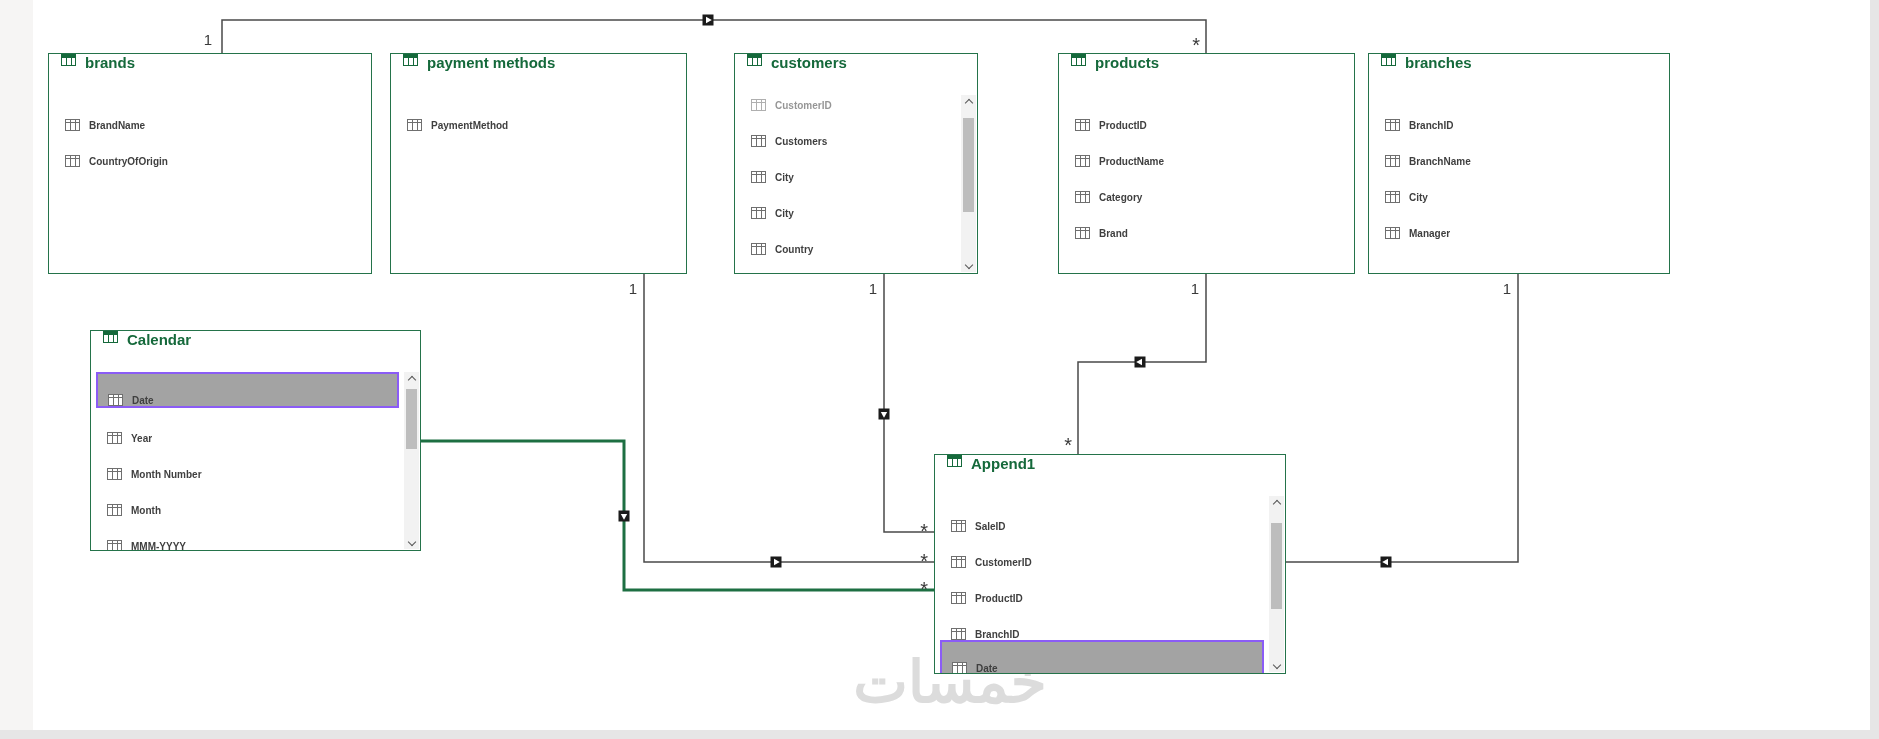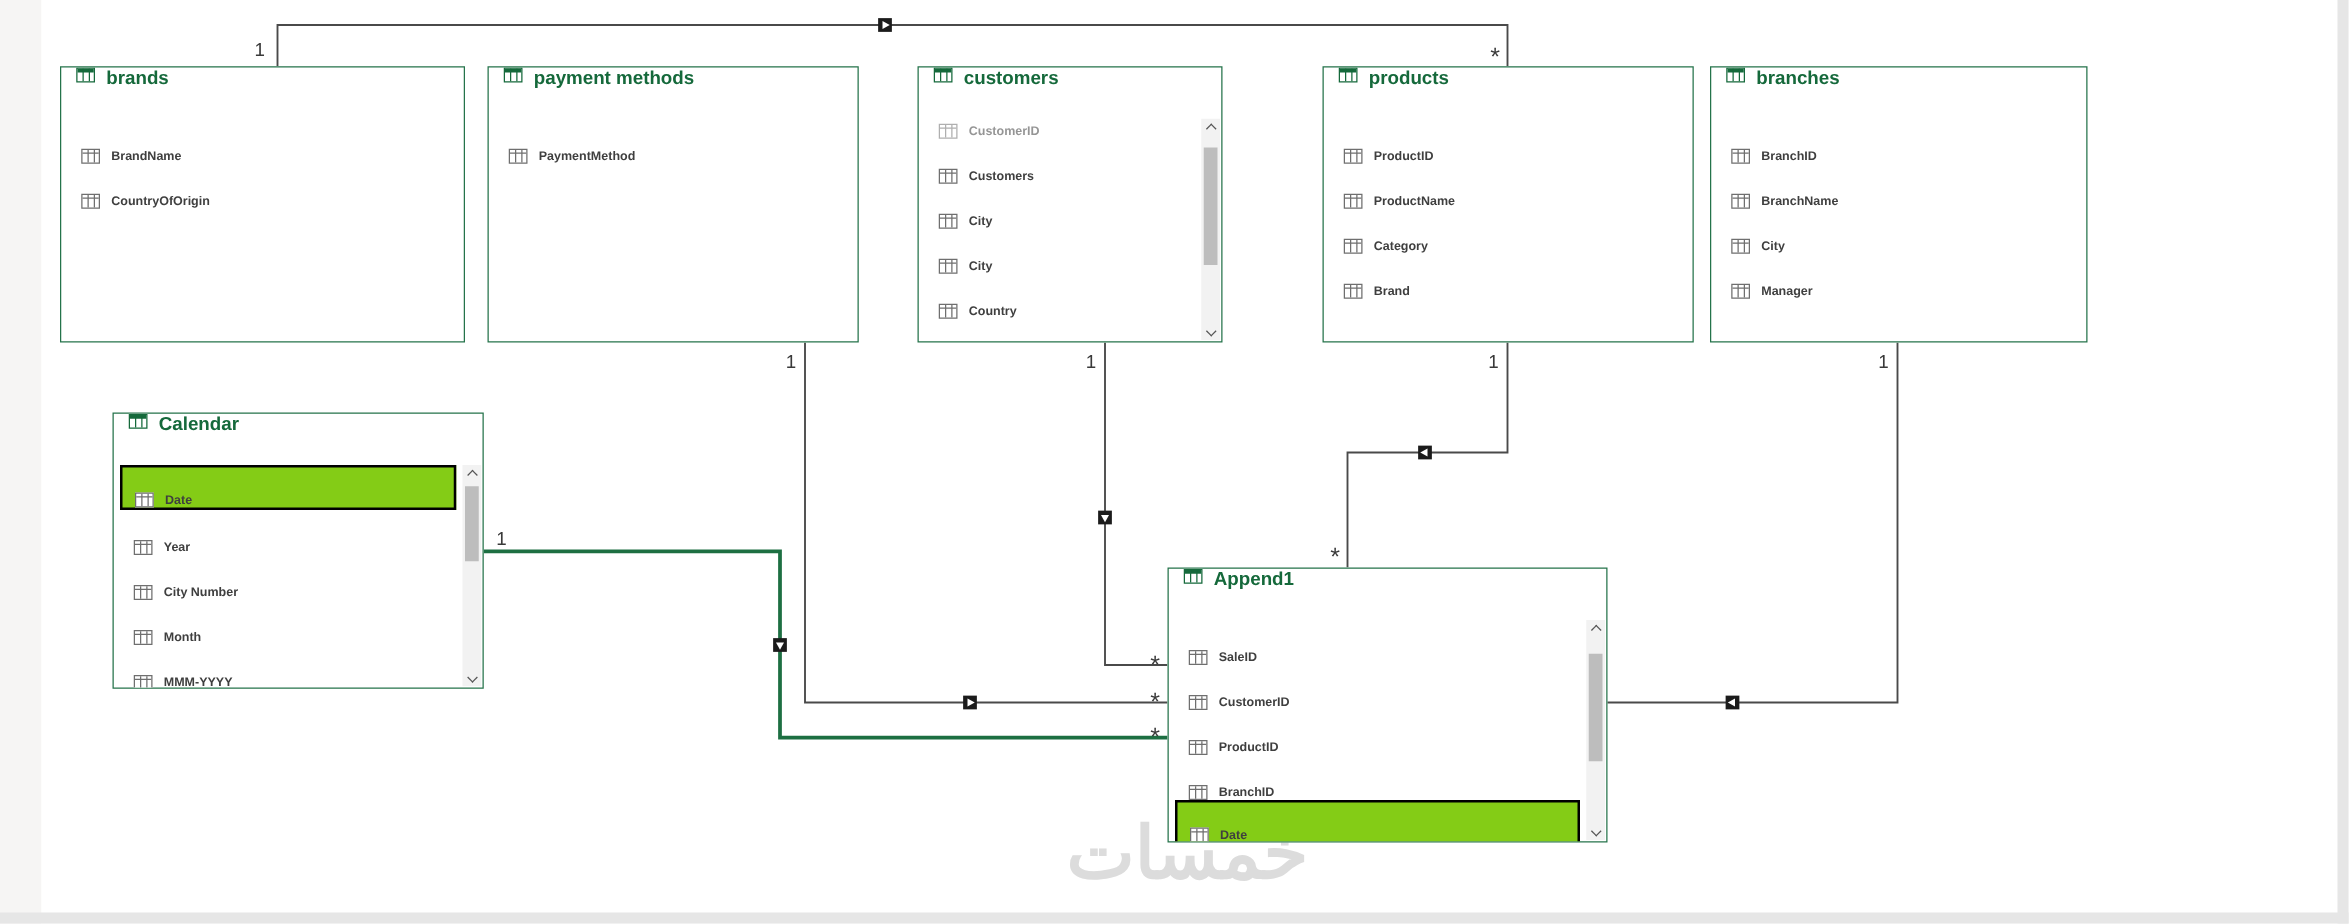--- a/index.html
+++ b/index.html
@@ -24,21 +24,21 @@
   .num{font-size:15px;fill:#3a3a3a}
   .ast{font-size:20px;fill:#3a3a3a}
 
   
   .card{position:absolute;z-index:2;background:#fff;border:1px solid #24734a}
   .card-header{display:flex;gap:9px;height:41px;padding:0 12px;cursor:default}
   .tname{color:#15693b;font-weight:700;font-size:15px;white-space:nowrap}
   .fields{position:relative;overflow:hidden;height:calc(100% - 41px)}
   .frow{display:flex;align-items:flex-end;gap:9px;height:36px;padding:0 26px 0 16px;
     font-size:10px;font-weight:600;color:#3f3f3f;white-space:nowrap}
-  .frow.selected{border:2px solid #000000;background:#84cc16;margin:0 21px 0 5px;padding-left:10px}
+  .frow.selected{border:2px solid #8b5cf6;background:#a3a3a3;margin:0 21px 0 5px;padding-left:10px}
   .frow.clipped{margin-top:-20px;opacity:.55}
 
   
   .gicon{width:15px;height:12px;border:1px solid #6f6f6f;position:relative;display:inline-block;
     flex:none;background:#fff}
   .gicon::before{content:"";position:absolute;left:0;right:0;top:2px;height:1px;background:#6f6f6f}
   .gicon::after{content:"";position:absolute;top:0;bottom:0;left:4px;width:4px;
     border-left:1px solid #6f6f6f;border-right:1px solid #6f6f6f}
   .gicon.green{border-color:#15693b}
   .gicon.green::before{background:#15693b;top:0;height:3px}
@@ -223,37 +223,37 @@
       <span class="gicon"></span>
       <span>City</span>
     </div>
     <div class="frow">
       <span class="gicon"></span>
       <span>Manager</span>
     </div>
   </div>
 </div>
 
-<div class="card" style="left:90px;top:330px;width:297px;height:221px">
+<div class="card" style="left:90px;top:330px;width:331px;height:221px">
   <div class="card-header">
     <span class="gicon green"></span>
     <span class="tname">Calendar</span>
   </div>
   <div class="fields">
     <div class="frow selected">
       <span class="gicon"></span>
       <span>Date</span>
     </div>
     <div class="frow">
       <span class="gicon"></span>
       <span>Year</span>
     </div>
     <div class="frow">
       <span class="gicon"></span>
-      <span>City Number</span>
+      <span>Month Number</span>
     </div>
     <div class="frow">
       <span class="gicon"></span>
       <span>Month</span>
     </div>
     <div class="frow">
       <span class="gicon"></span>
       <span>MMM-YYYY</span>
     </div>
   </div>

